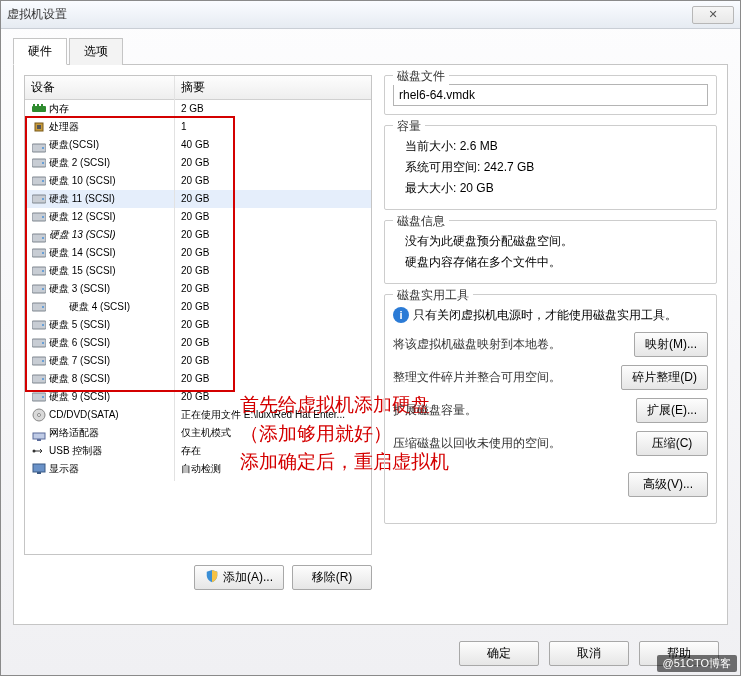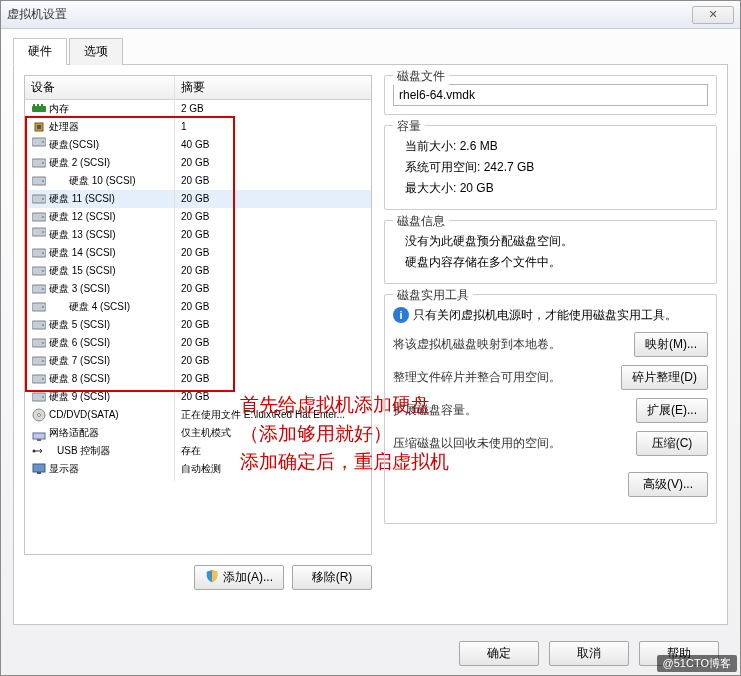--- a/index.html
+++ b/index.html
@@ -228,21 +228,21 @@
                     <svg width="14" height="14">
                       <rect x="3" y="3" width="8" height="8" fill="#c89b3c" stroke="#7a5a1a"></rect>
                       <rect x="5" y="5" width="4" height="4" fill="#555"></rect>
                     </svg>
                   </span>
                   <span>处理器</span>
                 </div>
                 <div class="col col2">1</div>
               </div>
               <div class="row">
-                <div class="col col1" style="display:flex;align-items:flex-start;">
+                <div class="col col1" style="display:flex;align-items:flex-end;">
                   <span class="ic">
                     <svg width="14" height="12">
                       <rect x="0" y="2" width="14" height="8" rx="1" fill="#c8cdd4" stroke="#7e868f"></rect>
                       <circle cx="11" cy="6" r="1" fill="#4a90d9"></circle>
                     </svg>
                   </span>
                   <span>硬盘(SCSI)</span>
                 </div>
                 <div class="col col2">40 GB</div>
               </div>
@@ -252,21 +252,21 @@
                     <svg width="14" height="12">
                       <rect x="0" y="2" width="14" height="8" rx="1" fill="#c8cdd4" stroke="#7e868f"></rect>
                       <circle cx="11" cy="6" r="1" fill="#4a90d9"></circle>
                     </svg>
                   </span>
                   <span>硬盘 2 (SCSI)</span>
                 </div>
                 <div class="col col2">20 GB</div>
               </div>
               <div class="row">
-                <div class="col col1" style="display:flex;align-items:center;gap:20px;">
+                <div class="col col1" style="display:flex;align-items:center;">
                   <span class="ic">
                     <svg width="14" height="12">
                       <rect x="0" y="2" width="14" height="8" rx="1" fill="#c8cdd4" stroke="#7e868f"></rect>
                       <circle cx="11" cy="6" r="1" fill="#4a90d9"></circle>
                     </svg>
                   </span>
                   <span>硬盘 10 (SCSI)</span>
                 </div>
                 <div class="col col2">20 GB</div>
               </div>
@@ -288,21 +288,21 @@
                     <svg width="14" height="12">
                       <rect x="0" y="2" width="14" height="8" rx="1" fill="#c8cdd4" stroke="#7e868f"></rect>
                       <circle cx="11" cy="6" r="1" fill="#4a90d9"></circle>
                     </svg>
                   </span>
                   <span>硬盘 12 (SCSI)</span>
                 </div>
                 <div class="col col2">20 GB</div>
               </div>
               <div class="row">
-                <div class="col col1" style="display:flex;align-items:flex-start;">
+                <div class="col col1" style="display:flex;align-items:flex-end;font-style:italic;">
                   <span class="ic">
                     <svg width="14" height="12">
                       <rect x="0" y="2" width="14" height="8" rx="1" fill="#c8cdd4" stroke="#7e868f"></rect>
                       <circle cx="11" cy="6" r="1" fill="#4a90d9"></circle>
                     </svg>
                   </span>
                   <span>硬盘 13 (SCSI)</span>
                 </div>
                 <div class="col col2">20 GB</div>
               </div>
@@ -432,21 +432,21 @@
                     <svg width="14" height="12">
                       <rect x="1" y="3" width="12" height="6" fill="#bfcbe6" stroke="#5a6b9a"></rect>
                       <rect x="5" y="9" width="4" height="2" fill="#5a6b9a"></rect>
                     </svg>
                   </span>
                   <span>网络适配器</span>
                 </div>
                 <div class="col col2">仅主机模式</div>
               </div>
               <div class="row">
-                <div class="col col1" style="display:flex;align-items:center;gap:8px;">
+                <div class="col col1" style="display:flex;align-items:center;">
                   <span class="ic">
                     <svg width="14" height="12">
                       <path d="M2 6h8M10 6l-2-2M10 6l-2 2" stroke="#333" fill="none"></path>
                       <circle cx="2" cy="6" r="1.5" fill="#333"></circle>
                     </svg>
                   </span>
                   <span>USB 控制器</span>
                 </div>
                 <div class="col col2">存在</div>
               </div>

